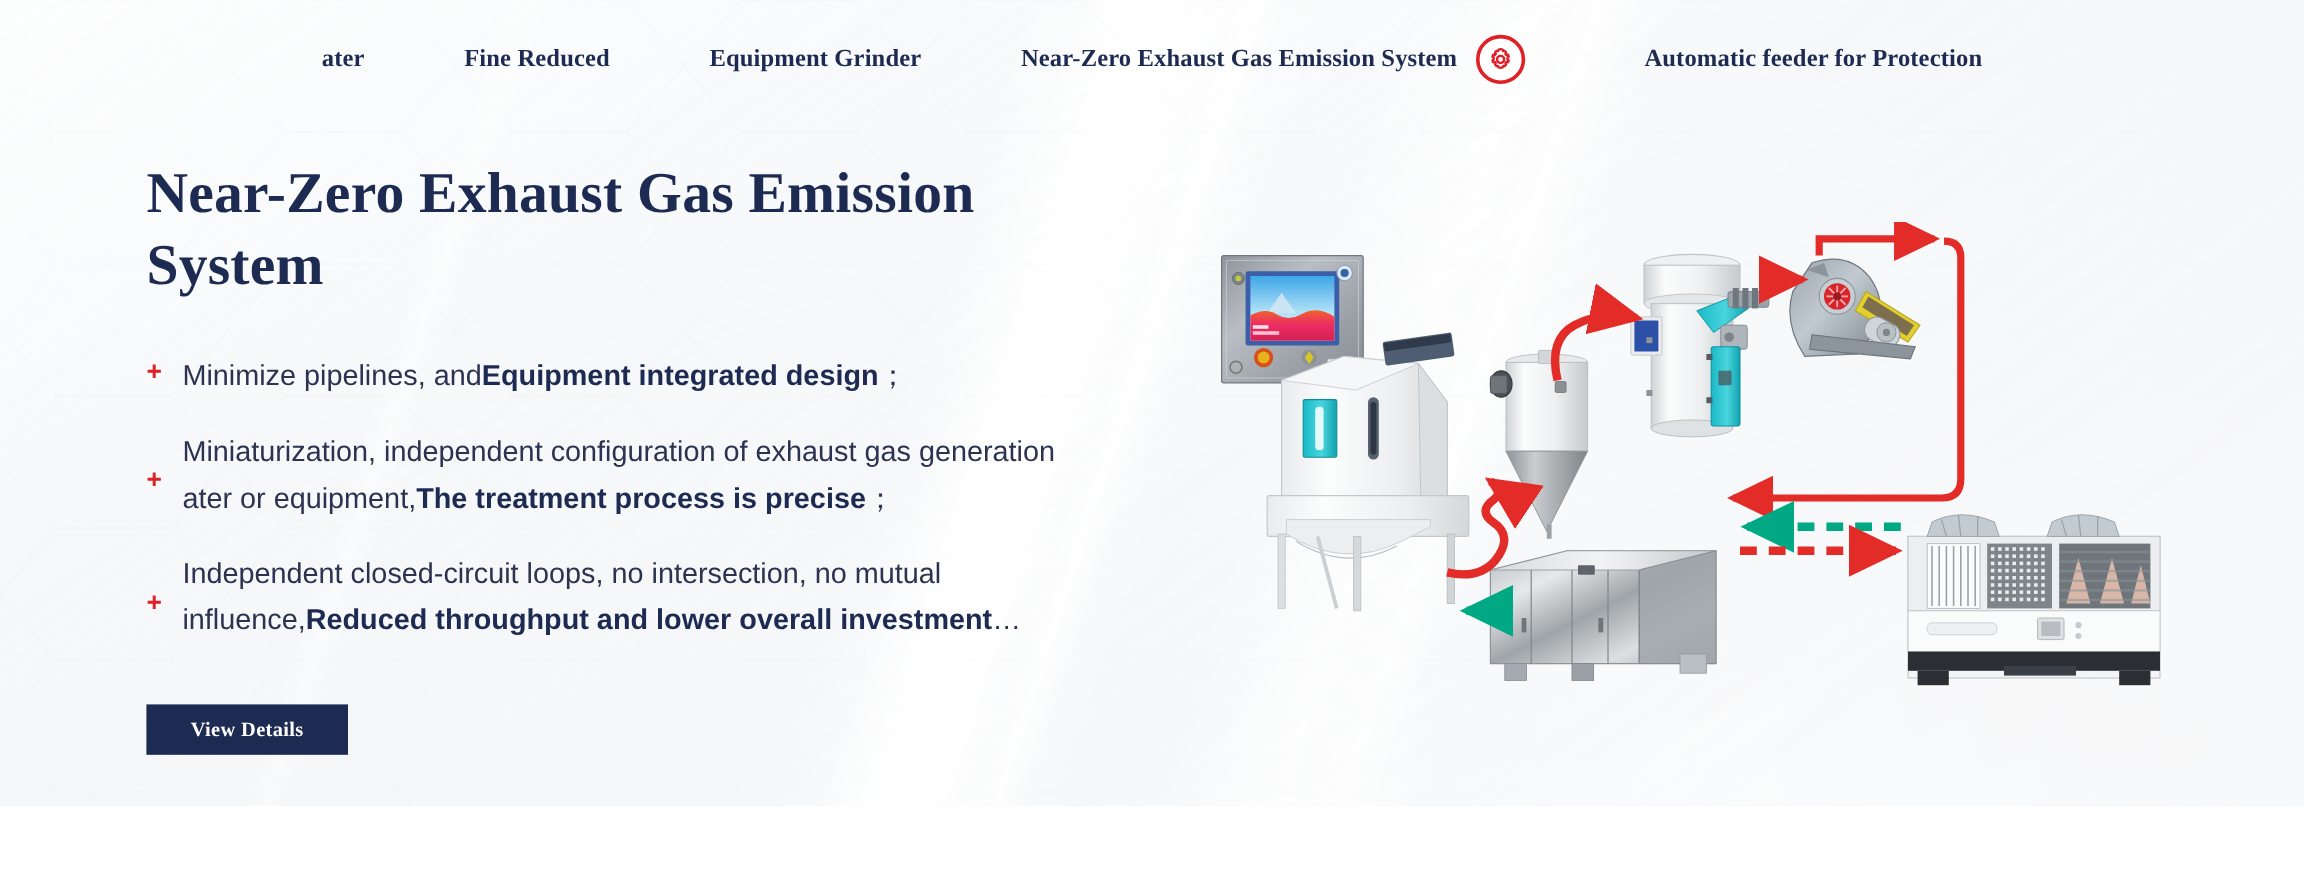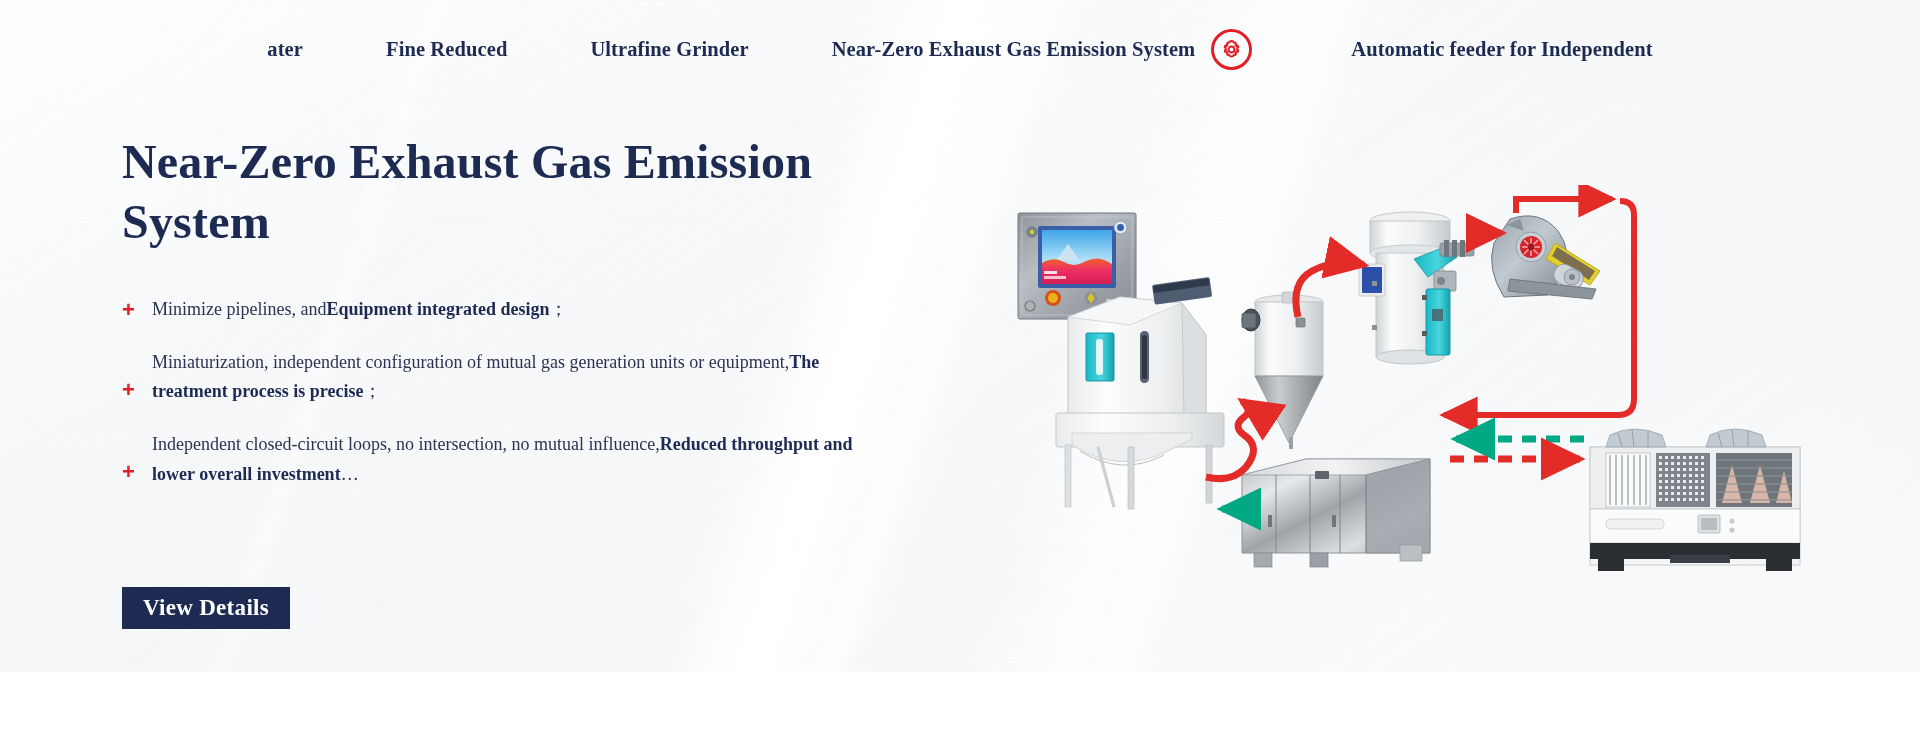--- a/index.html
+++ b/index.html
@@ -54,30 +54,30 @@
   }
   .bullets{ margin-top:42px; }
   .bullet{ position:relative; padding-left:30px; margin-bottom:24px; max-width:760px; }
   .bullet:last-child{ margin-bottom:0; }
   .plus{
     position:absolute; left:0; color:#e01f26; font-size:22px; font-weight:bold;
     line-height:1; font-family:"Liberation Sans", sans-serif;
   }
   .bullet.one .plus{ top:4px; }
   .bullet.two .plus, .bullet.three .plus{ top:31px; }
-  .btxt{ font-size:18px; line-height:1.62; color:#2c3350;
-         font-family:Liberation Serif, serif; }
+  .btxt{ font-size:24px; line-height:1.62; color:#2c3350;
+         font-family:Liberation Sans, sans-serif; }
   .btxt b{ color:#1d2a52; font-weight:bold; }
 
   .cta{
     position:absolute; left:122px; top:587px; z-index:5;
     width:168px; height:42px; background:#1d2a52; color:#ffffff;
     border:none; cursor:pointer;
     display:flex; align-items:center; justify-content:center;
-    font-family:"Liberation Serif", serif; font-size:23px; font-weight:bold;
+    font-family:"Liberation Serif", serif; font-size:17px; font-weight:bold;
     letter-spacing:.3px;
   }
 
   
   .diagram{ position:absolute; left:1010px; top:185px; width:800px; height:430px; z-index:4; }
   .diagram svg{ display:block; }
 </style>
 </head>
 <body>
 
@@ -107,56 +107,56 @@
     <div class="streak" style="left:905px;  width:46px;  opacity:.8;"></div>
     <div class="streak" style="left:1180px; width:70px;  opacity:.65;"></div>
     <div class="streak" style="left:300px;  width:40px;  opacity:.5;"></div>
 
     <div class="nav">
       <div class="nav-inner">
         <span class="nav-item">ater</span>
         <span class="nav-gap"></span>
         <span class="nav-item">Fine Reduced</span>
         <span class="nav-gap"></span>
-        <span class="nav-item">Ultrafine Grinder</span>
+        <span class="nav-item">Equipment Grinder</span>
         <span class="nav-gap"></span>
         <span class="nav-item">Near-Zero Exhaust Gas Emission System</span>
         <span class="nav-gap-sm"></span>
 
         <span class="gear-badge">
           <svg width="23" height="23" viewBox="0 0 24 24" aria-hidden="true">
             <g fill="none" stroke="#e01f26" stroke-width="2.1" stroke-linejoin="round" stroke-linecap="round">
               <path d="M12 3.1 l1.7 .45 .62 1.25 1.38 -.18 1.05 1.4 -.55 1.28 .95 1.02 1.33 -.35 .6 1.66 -1.05 .9 .0 1.4 1.05 .9 -.6 1.66 -1.33 -.35 -.95 1.02 .55 1.28 -1.05 1.4 -1.38 -.18 -.62 1.25 -1.7 .45 -1.7 -.45 -.62 -1.25 -1.38 .18 -1.05 -1.4 .55 -1.28 -.95 -1.02 -1.33 .35 -.6 -1.66 1.05 -.9 0 -1.4 -1.05 -.9 .6 -1.66 1.33 .35 .95 -1.02 -.55 -1.28 1.05 -1.4 1.38 .18 .62 -1.25 Z"></path>
               <circle cx="12" cy="12" r="3.1"></circle>
             </g>
           </svg>
         </span>
 
         <span class="nav-gap-sm"></span>
         <span class="nav-gap"></span>
-        <span class="nav-item">Automatic feeder for Independent</span>
+        <span class="nav-item">Automatic feeder for Protection</span>
       </div>
     </div>
 
     <div class="copy">
       <h1 class="title">Near-Zero Exhaust Gas Emission System</h1>
 
       <div class="bullets">
 
         <div class="bullet one">
           <span class="plus">+</span>
           <div class="btxt">
             <span>Minimize pipelines, and</span><b>Equipment integrated design</b><span>；</span>
           </div>
         </div>
 
         <div class="bullet two">
           <span class="plus">+</span>
           <div class="btxt">
-            <span>Miniaturization, independent configuration of mutual gas generation units or equipment,</span><b>The treatment process is precise</b><span>；</span>
+            <span>Miniaturization, independent configuration of exhaust gas generation ater or equipment,</span><b>The treatment process is precise</b><span>；</span>
           </div>
         </div>
 
         <div class="bullet three">
           <span class="plus">+</span>
           <div class="btxt">
             <span>Independent closed-circuit loops, no intersection, no mutual influence,</span><b>Reduced throughput and lower overall investment</b><span>…</span>
           </div>
         </div>
 

